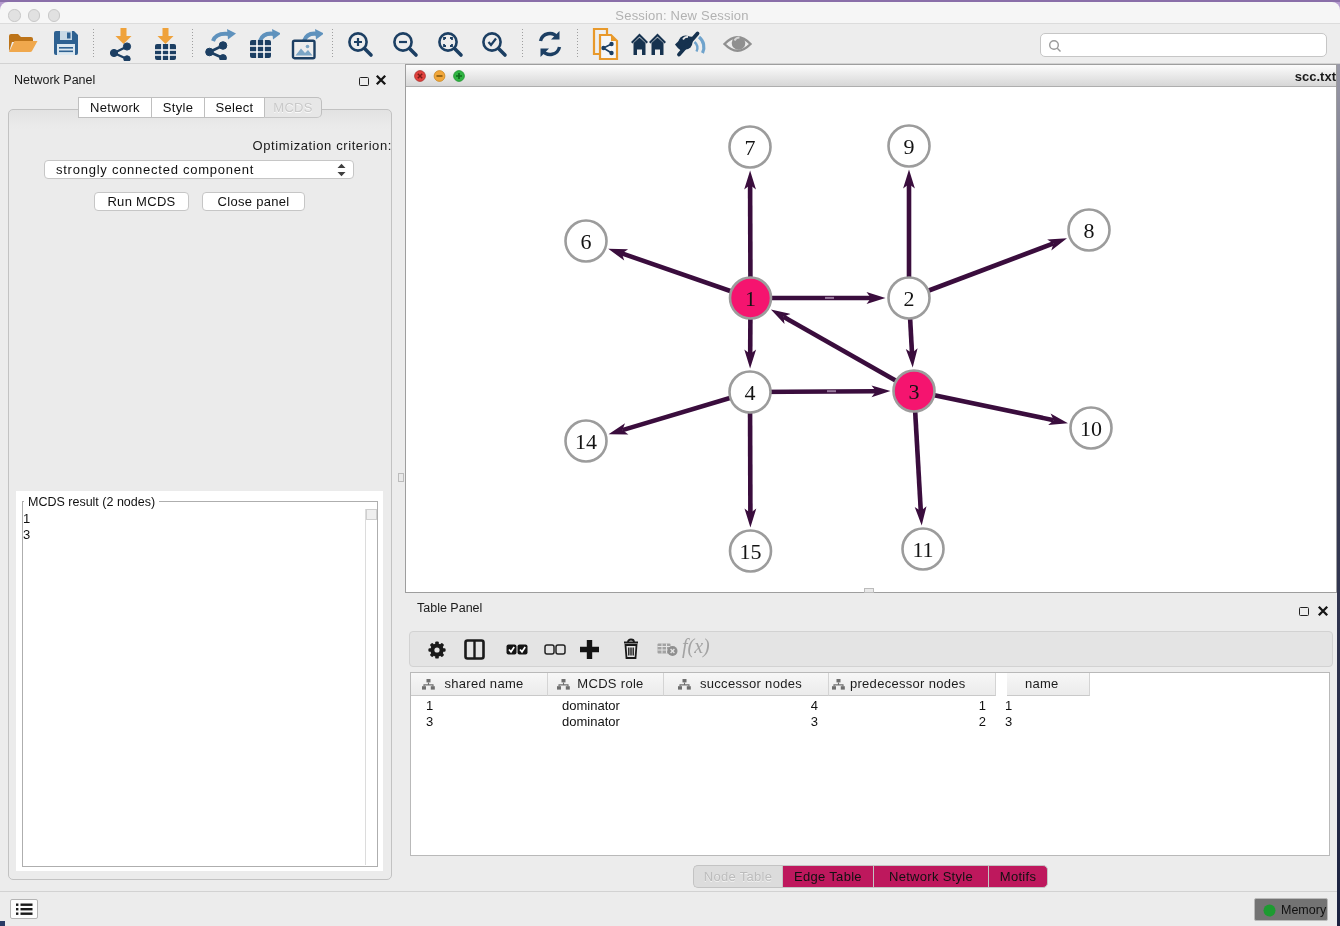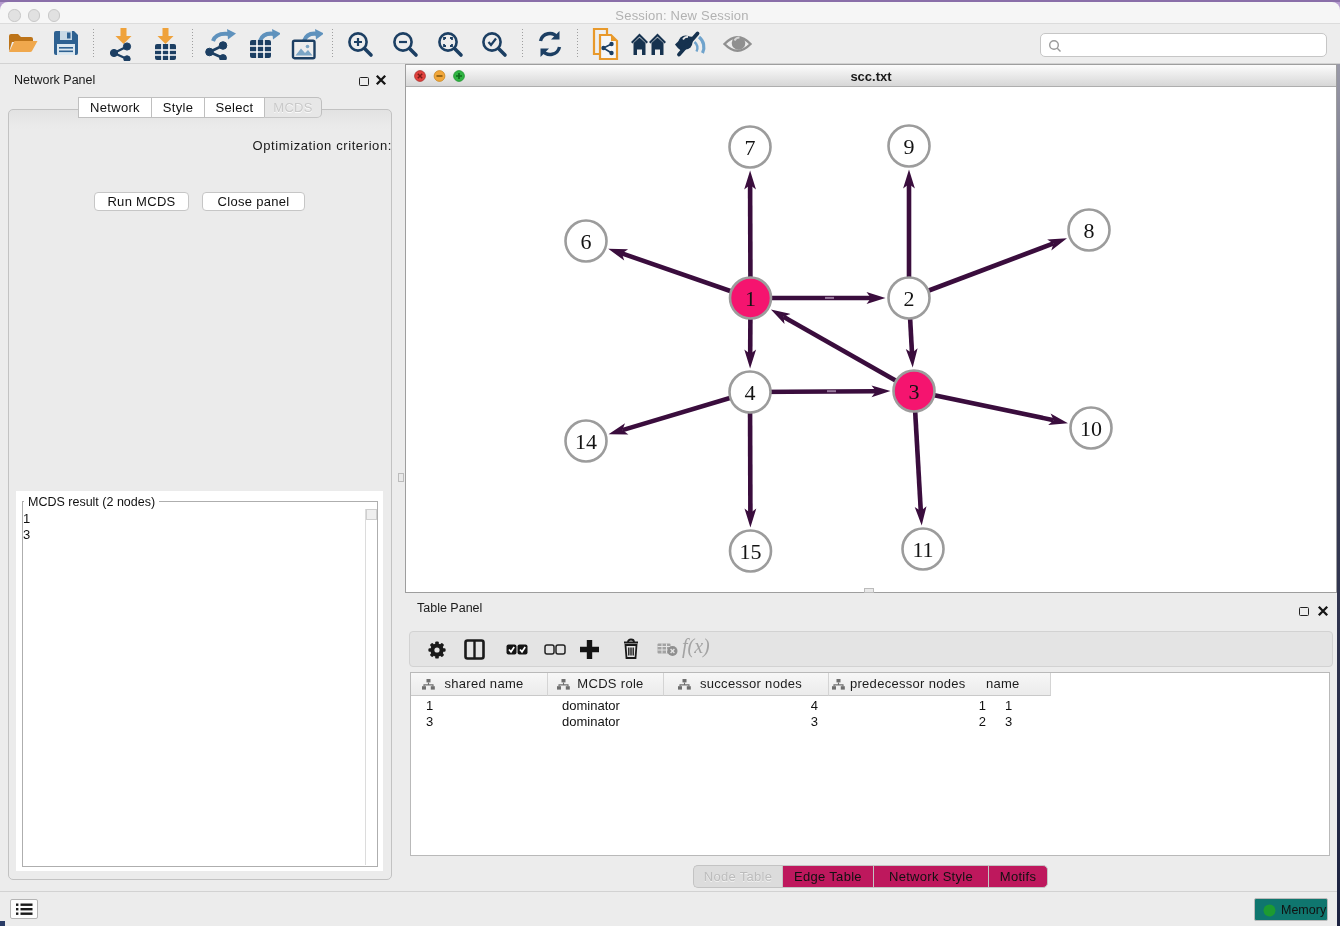--- a/index.html
+++ b/index.html
@@ -19,33 +19,33 @@
 #tabpanel { left:8px; top:109px; width:384px; height:771px; background:#ebebeb; border:1px solid #c2c2c2; border-radius:5px; background-image:linear-gradient(#e2e2e2, #eaeaea 16px, #ebebeb 20px); }
 .tab { top:97px; height:21px; background:#fff; border:1px solid #bfbfbf; border-right:none; font-size:13px; color:#111; text-align:center; line-height:19px; letter-spacing:0.3px; }
 #tabmcds { background:#e7e7e7; border-right:1px solid #bfbfbf; border-radius:0 5px 5px 0; color:#c9c9c9; text-shadow:0 1px 0 #fafafa; border-bottom-color:#c6c6c6; }
 #optlabel { left:8px; top:138px; width:384px; text-align:right; font-size:13px; color:#1a1a1a; letter-spacing:0.6px; }
 #combo { left:44px; top:160px; width:310px; height:19px; background:#fff; border:1px solid #c6c6c6; border-radius:4px; font-size:13px; color:#111; line-height:17px; padding-left:11px; letter-spacing:0.75px; }
 .btn { top:192px; height:19px; letter-spacing:0.3px; background:#fff; border:1px solid #c6c6c6; border-radius:4px; font-size:13px; color:#111; text-align:center; line-height:17px; }
 #resultbox { left:16px; top:491px; width:367px; height:380px; background:#fff; }
 #divhandle { left:398px; top:473px; width:6px; height:9px; background:#e9e9e9; border:1px solid #bcbcbc; }
 #netwin { left:405px; top:64px; width:932px; height:529px; border:1px solid #9e9e9e; background:#fff; }
 #nethead { left:0; top:0; width:930px; height:22px; background:linear-gradient(#fcfcfc,#d7d7d7); border-bottom:1px solid #aeaeae; }
-#nettitle { top:4px; left:0; width:930px; text-align:center; font-size:13px; font-weight:bold; color:#1a1a1a; }
+#nettitle { top:4px; left:0; width:930px; text-align:right; font-size:13px; font-weight:bold; color:#1a1a1a; }
 #tablepanel { left:405px; top:594px; width:935px; height:297px; background:#ececec; }
 #tptitle { left:12px; top:7px; font-size:12.5px; color:#1a1a1a; }
 #tpfloat { left:894px; top:13px; width:10px; height:9px; border:1.4px solid #222; border-radius:1.5px; }
 #tptoolbar { left:4px; top:37px; width:924px; height:36px; background:#e4e4e4; border:1px solid #d2d2d2; border-radius:4px; }
 #ttable { left:5px; top:78px; width:920px; height:184px; background:#fff; border:1px solid #b9b9b9; }
 .th { top:0; height:23px; letter-spacing:0.3px; padding-left:10px; background:linear-gradient(#f7f7f7,#ebebeb); border-right:1px solid #d4d4d4; border-bottom:1px solid #c9c9c9; font-size:13px; color:#1c1c1c; text-align:center; line-height:22px; }
 .hicon { top:6px; }
 .td { font-size:13px; color:#111; height:16px; line-height:16px; }
 .btab { top:271px; height:23px; letter-spacing:0.3px; background:#be185d; border:1px solid #c3c3c3; border-right:none; font-size:13px; color:#111; text-align:center; line-height:21px; position:absolute; }
 #statusbar { left:0; top:891px; width:1340px; height:35px; background:#ececec; border-top:1px solid #d2d2d2; }
 #listbtn { left:10px; top:7px; width:28px; height:20px; background:#fdfdfd; border:1px solid #b5b5b5; border-radius:2px; }
-#membtn { left:1254px; top:6px; width:74px; height:23px; background:#0f766e; border:1px solid #b9b9b9; border-radius:2px; font-size:12.5px; color:#111; }
+#membtn { left:1254px; top:6px; width:74px; height:23px; background:#737373; border:1px solid #b9b9b9; border-radius:2px; font-size:12.5px; color:#111; }
 #rightedge { left:1337px; top:64px; width:3px; height:862px; background:linear-gradient(#9a9aa8, #3c3f58 40%, #1c2240); }
 </style>
 </head>
 <body>
 <div class="abs" id="purpletop"></div>
 <div class="abs" id="titlebar">
   <div class="abs tl" style="left:8px"></div>
   <div class="abs tl" style="left:27.5px"></div>
   <div class="abs tl" style="left:47.5px"></div>
   <div class="abs" id="wintitle">Session: New Session</div>
@@ -177,20 +177,25 @@
   <div class="abs" id="cpfloat" style="top:13px"></div>
   <svg class="abs" style="left:375px;top:10px" width="12" height="12" viewBox="0 0 12 12">
     <path d="M1.8 1.8 L10.2 10.2 M10.2 1.8 L1.8 10.2" stroke="#151515" stroke-width="2.3"></path>
   </svg>
   <div class="abs" id="tabpanel" style="top:45px"></div>
   <div class="abs tab" style="left:78px;top:33px;width:73px">Network</div>
   <div class="abs tab" style="left:151px;top:33px;width:53px">Style</div>
   <div class="abs tab" style="left:204px;top:33px;width:60px">Select</div>
   <div class="abs tab" id="tabmcds" style="left:264px;top:33px;width:58px">MCDS</div>
   <div class="abs" id="optlabel" style="top:74px">Optimization criterion:</div>
+  <div class="abs" id="combo" style="top:96px">strongly connected component
+    <svg class="abs" style="right:6px;top:2px" width="11" height="14" viewBox="0 0 11 14">
+      <path d="M1.5 5 L5.5 0.8 L9.5 5z M1.5 9 L5.5 13.2 L9.5 9z" fill="#3f3f3f"></path>
+    </svg>
+  </div>
   <div class="abs btn" style="left:94px;top:128px;width:95px">Run MCDS</div>
   <div class="abs btn" style="left:202px;top:128px;width:103px">Close panel</div>
   <div class="abs" id="resultbox" style="top:427px">
     <div class="abs" style="left:6px;top:10px;width:356px;height:366px;border:1px solid #aeaeae"></div>
     <div class="abs" style="left:8px;top:4px;background:#fff;padding:0 4px;font-size:12.5px;color:#111">MCDS result (2 nodes)</div>
     <div class="abs" style="left:7px;top:20px;font-size:13px;color:#111;line-height:16px">1<br>3</div>
     <div class="abs" style="left:349px;top:18px;width:1px;height:356px;background:#dcdcdc"></div>
     <div class="abs" style="left:350px;top:18px;width:11px;height:11px;background:#efefef;border:1px solid #cfcfcf"></div>
   </div>
 </div>
@@ -363,21 +368,21 @@
     <div class="abs th" style="left:418px;width:166.5px;padding-right:18px">
       <svg class="hicon abs" style="left:3px" width="13" height="11" viewBox="0 0 13 11">
           <g fill="#6e6e6e">
             <rect x="4.5" y="0" width="4" height="3.4"></rect>
             <rect x="0" y="7.2" width="4" height="3.4"></rect>
             <rect x="8.8" y="7.2" width="4" height="3.4"></rect>
             <path d="M6.5 3.4 v2 M2 7.2 v-1.3 h9 v1.3" fill="none" stroke="#6e6e6e" stroke-width="1.1"></path>
           </g>
         </svg>
       predecessor nodes</div>
-    <div class="abs th" style="left:557px;width:82.5px;padding-right:22px">name</div>
+    <div class="abs th" style="left:596px;width:82.5px;padding-right:22px">name</div>
     <div class="abs td" style="left:15px;top:25px">1</div>
     <div class="abs td" style="left:151px;top:25px">dominator</div>
     <div class="abs td" style="left:253px;top:25px;width:154px;text-align:right">4</div>
     <div class="abs td" style="left:418px;top:25px;width:157px;text-align:right">1</div>
     <div class="abs td" style="left:594px;top:25px">1</div>
     <div class="abs td" style="left:15px;top:41px">3</div>
     <div class="abs td" style="left:151px;top:41px">dominator</div>
     <div class="abs td" style="left:253px;top:41px;width:154px;text-align:right">3</div>
     <div class="abs td" style="left:418px;top:41px;width:157px;text-align:right">2</div>
     <div class="abs td" style="left:594px;top:41px">3</div>

